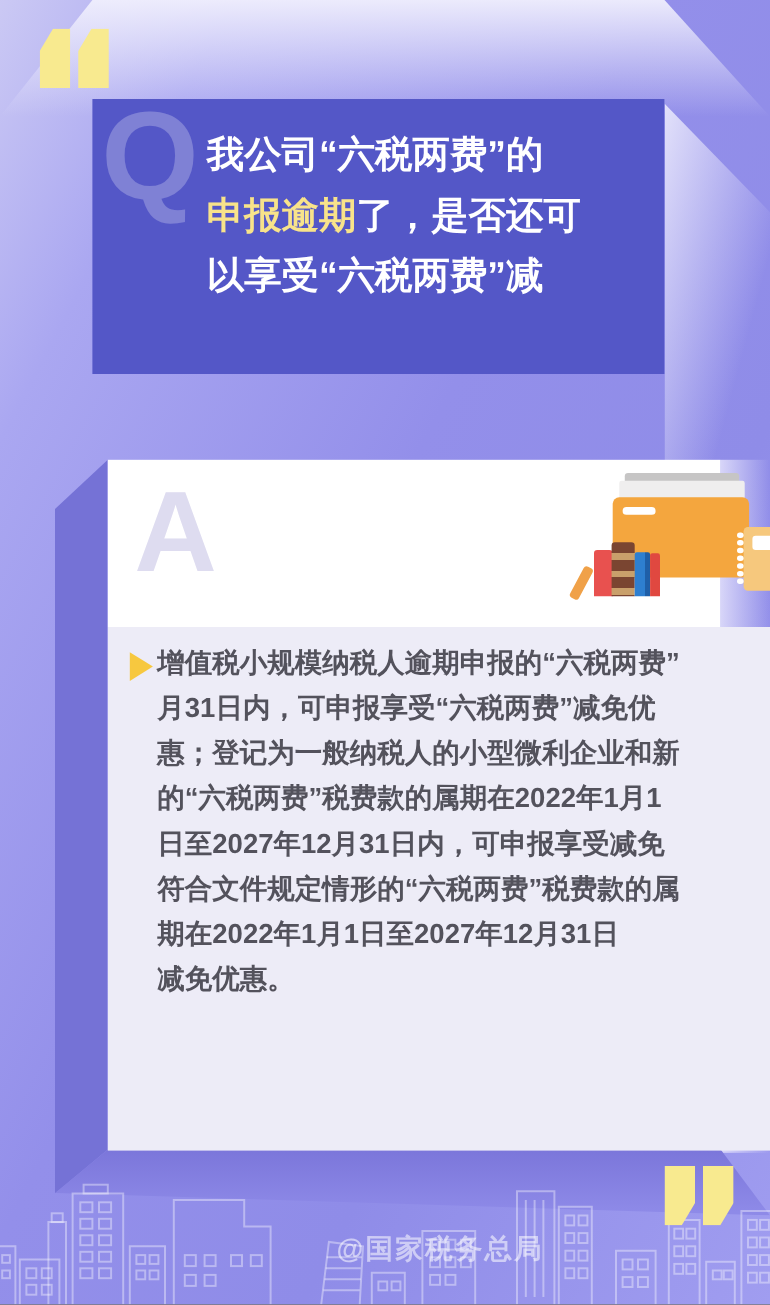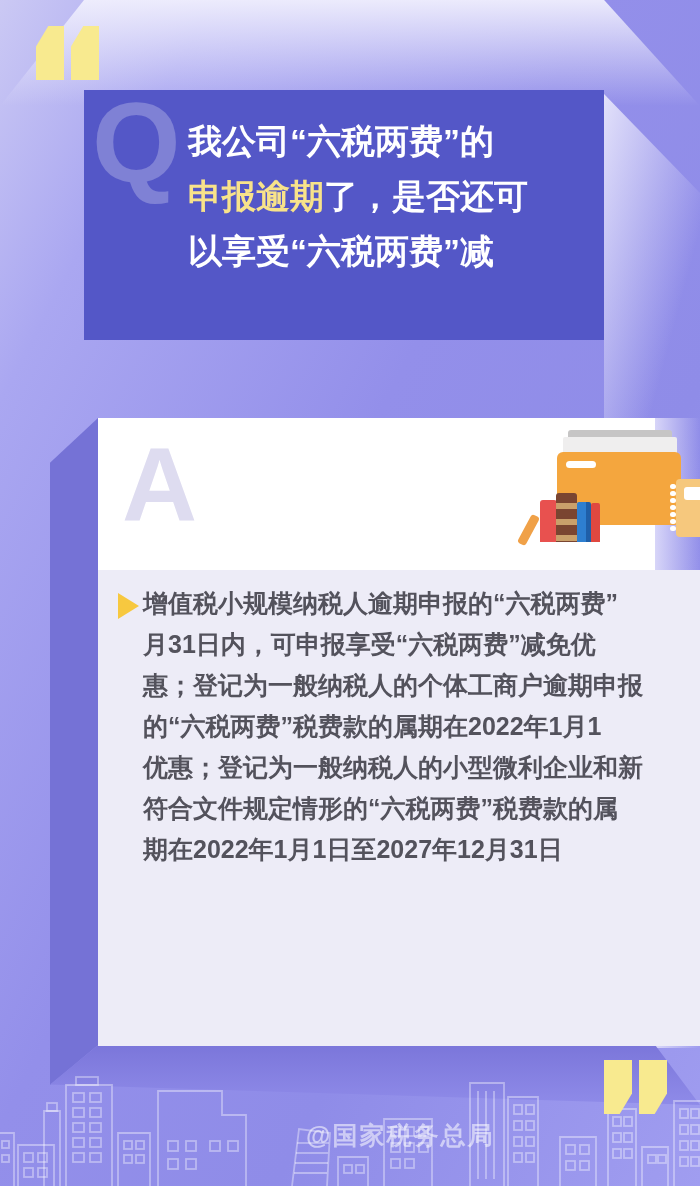--- a/index.html
+++ b/index.html
@@ -167,25 +167,26 @@
       <div class="book-blue"></div>
       <div class="book-red2"></div>
     </div>
   </div>
 
   <div class="abs abody">
     <div class="bullet"></div>
     <div class="atext">
       <div class="aline">增值税小规模纳税人逾期申报的“六税两费”</div>
       <div class="aline">月31日内，可申报享受“六税两费”减免优</div>
-      <div class="aline">惠；登记为一般纳税人的个体工商户逾期申报</div>
+      <div class="aline">惠；登记为一般纳税人的小型微利企业和新</div>
       <div class="aline">的“六税两费”税费款的属期在2022年1月1</div>
-      <div class="aline">优惠；登记为一般纳税人的小型微利企业和新</div>
+      <div class="aline">日至2027年12月31日内，可申报享受减免</div>
       <div class="aline">符合文件规定情形的“六税两费”税费款的属</div>
       <div class="aline">期在2022年1月1日至2027年12月31日</div>
+      <div class="aline">减免优惠。</div>
     </div>
   </div>
 
   <svg class="abs skyline" width="700" height="111" viewBox="0 0 700 111">
     <g fill="none" stroke="rgba(255,255,255,0.38)" stroke-width="1.8">
       <path d="M-4,111 V58 H14 V111"></path>
         <rect x="2" y="66" width="7" height="7"></rect>
         <rect x="2" y="80" width="7" height="7"></rect>
       <path d="M18,111 V70 H54 V111"></path>
         <rect x="24" y="78" width="9" height="9"></rect>

